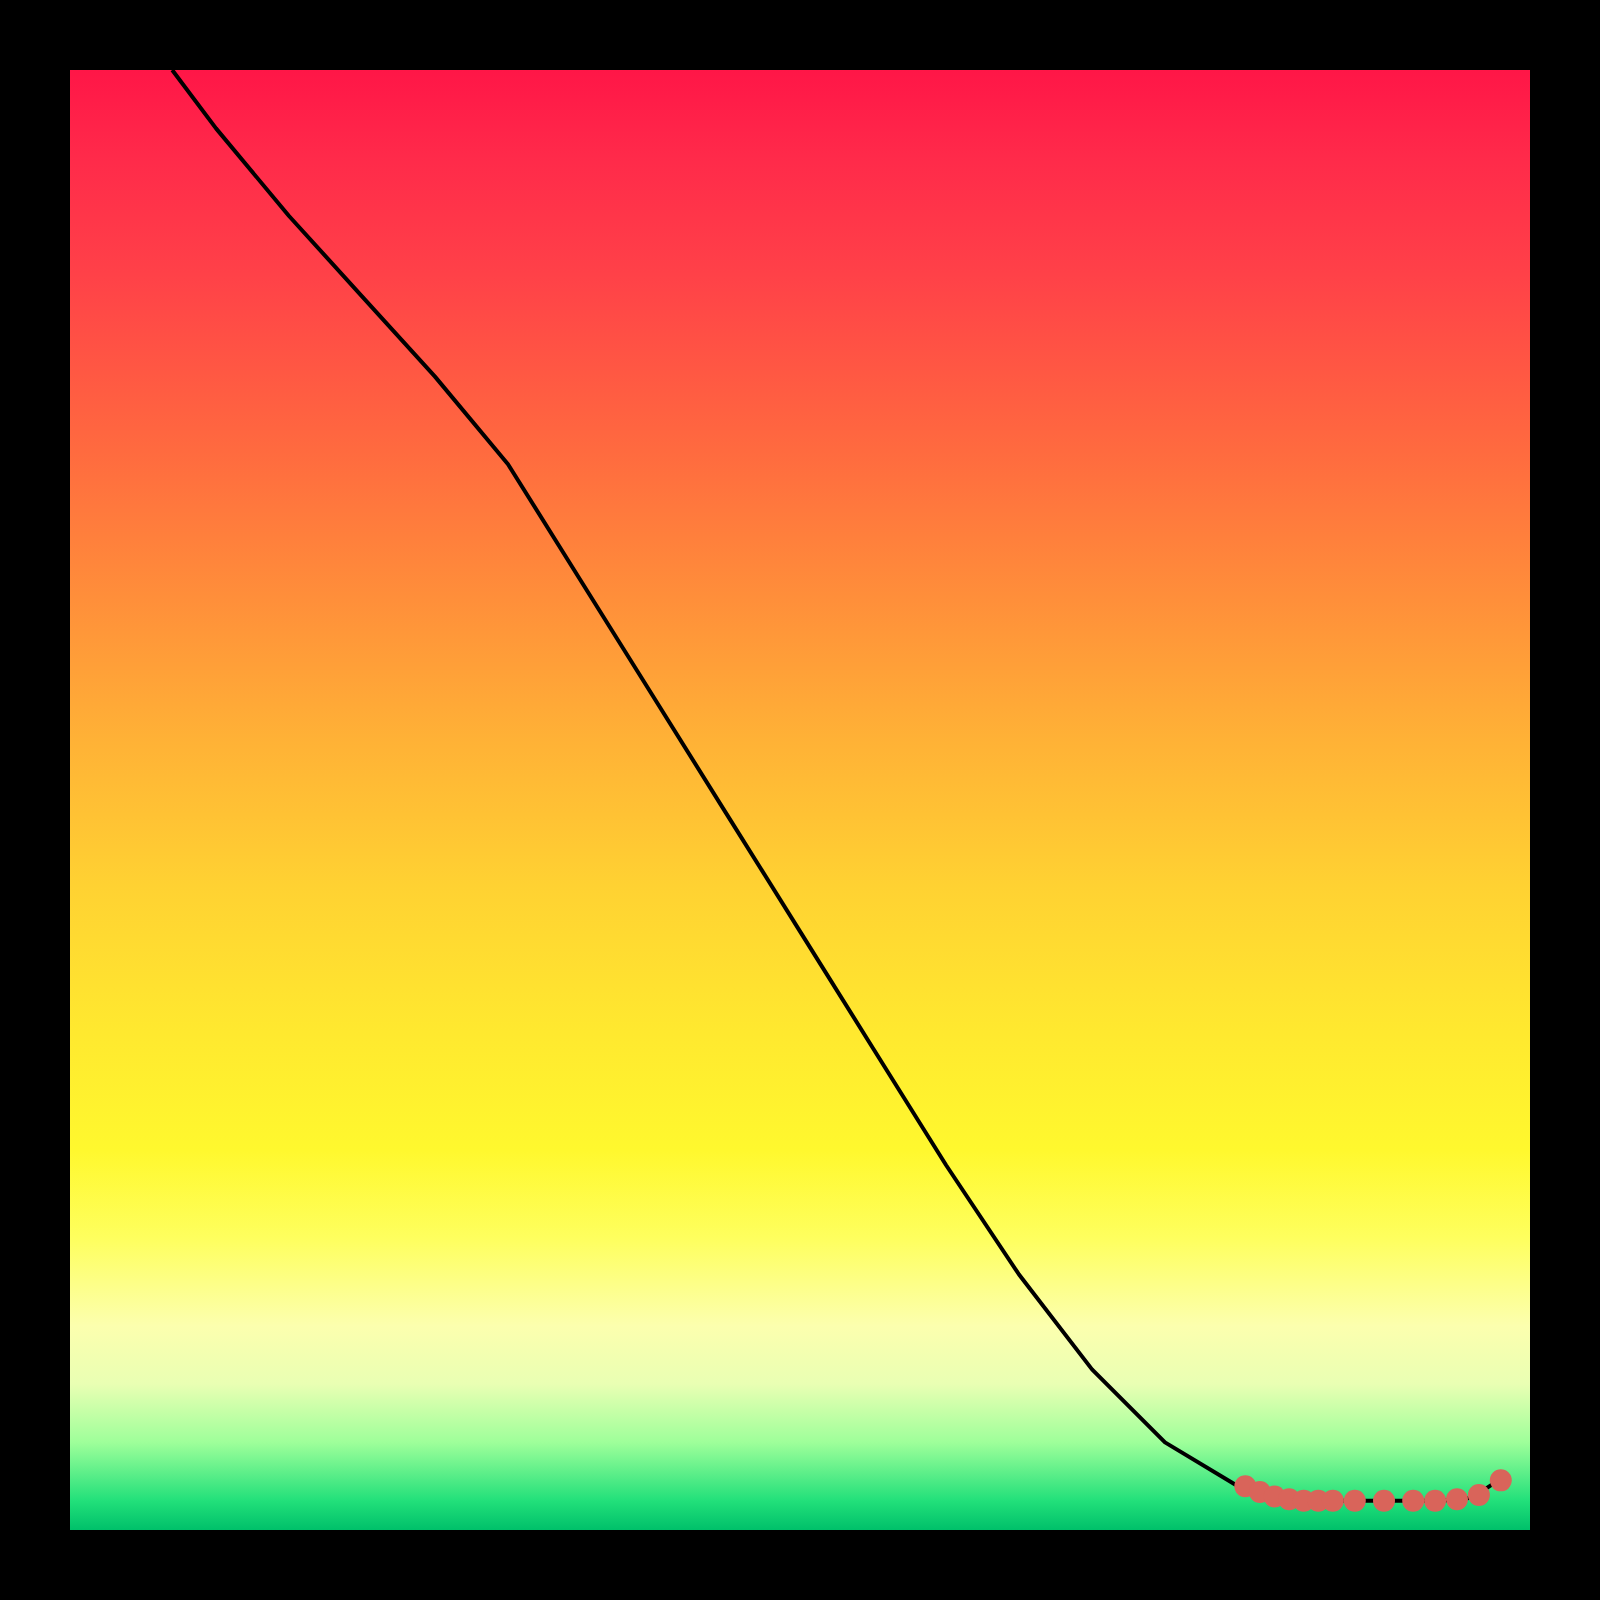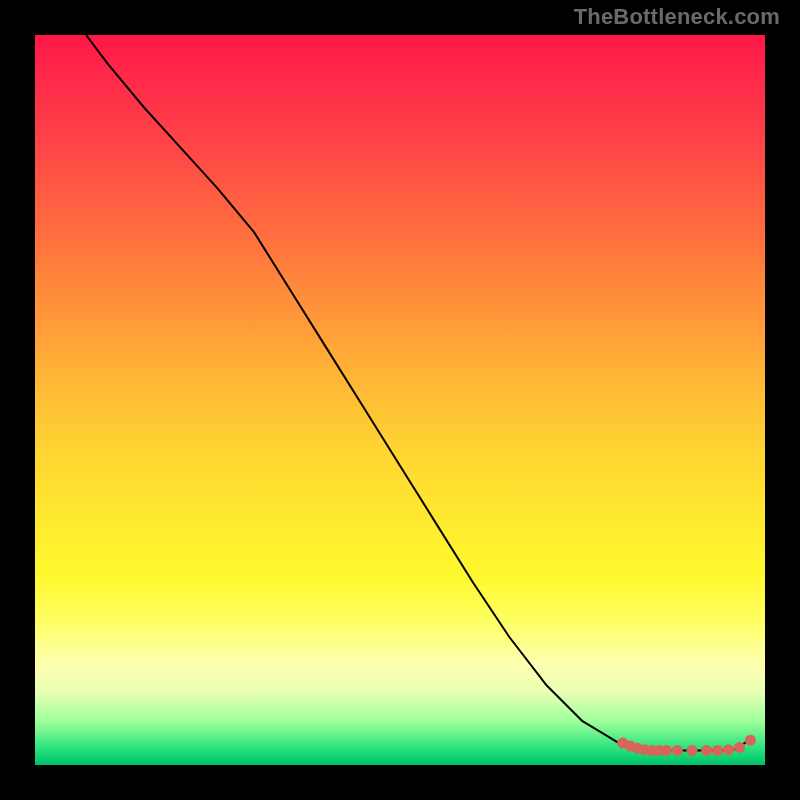--- a/index.html
+++ b/index.html
@@ -58,21 +58,20 @@
     top: 0;
     width: 730px;
     height: 730px;
     overflow: visible;
   }
 </style>
 </head>
 <body>
 
 <div class="frame">
-  <div class="watermark">TheBottleneck.com</div>
   <div class="plot">
     <svg class="overlay" viewBox="0 0 730 730" preserveAspectRatio="none">
       <g id="line-layer">
           <path d="M51.10 0.00 L73.00 29.20 L109.50 73.00 L146.00 113.15 L182.50 153.30 L219.00 197.10 L255.50 255.50 L292.00 313.90 L328.50 372.30 L365.00 430.70 L401.50 489.10 L438.00 547.50 L474.50 602.25 L511.00 649.70 L547.50 686.20 L584.00 708.10 L613.20 715.40 L627.80 715.40 L642.40 715.40 L657.00 715.40 L671.60 715.40 L686.20 715.40 L700.80 713.94 L715.40 704.45" fill="none" stroke="#000000" stroke-width="2" stroke-linejoin="round"></path>
         </g>
       <g id="marker-layer">
           <circle cx="587.65" cy="708.10" r="5.5" fill="#d9645a"></circle>
           <circle cx="594.95" cy="711.02" r="5.5" fill="#d9645a"></circle>
           <circle cx="602.25" cy="713.21" r="5.5" fill="#d9645a"></circle>
           <circle cx="609.55" cy="714.67" r="5.5" fill="#d9645a"></circle>

